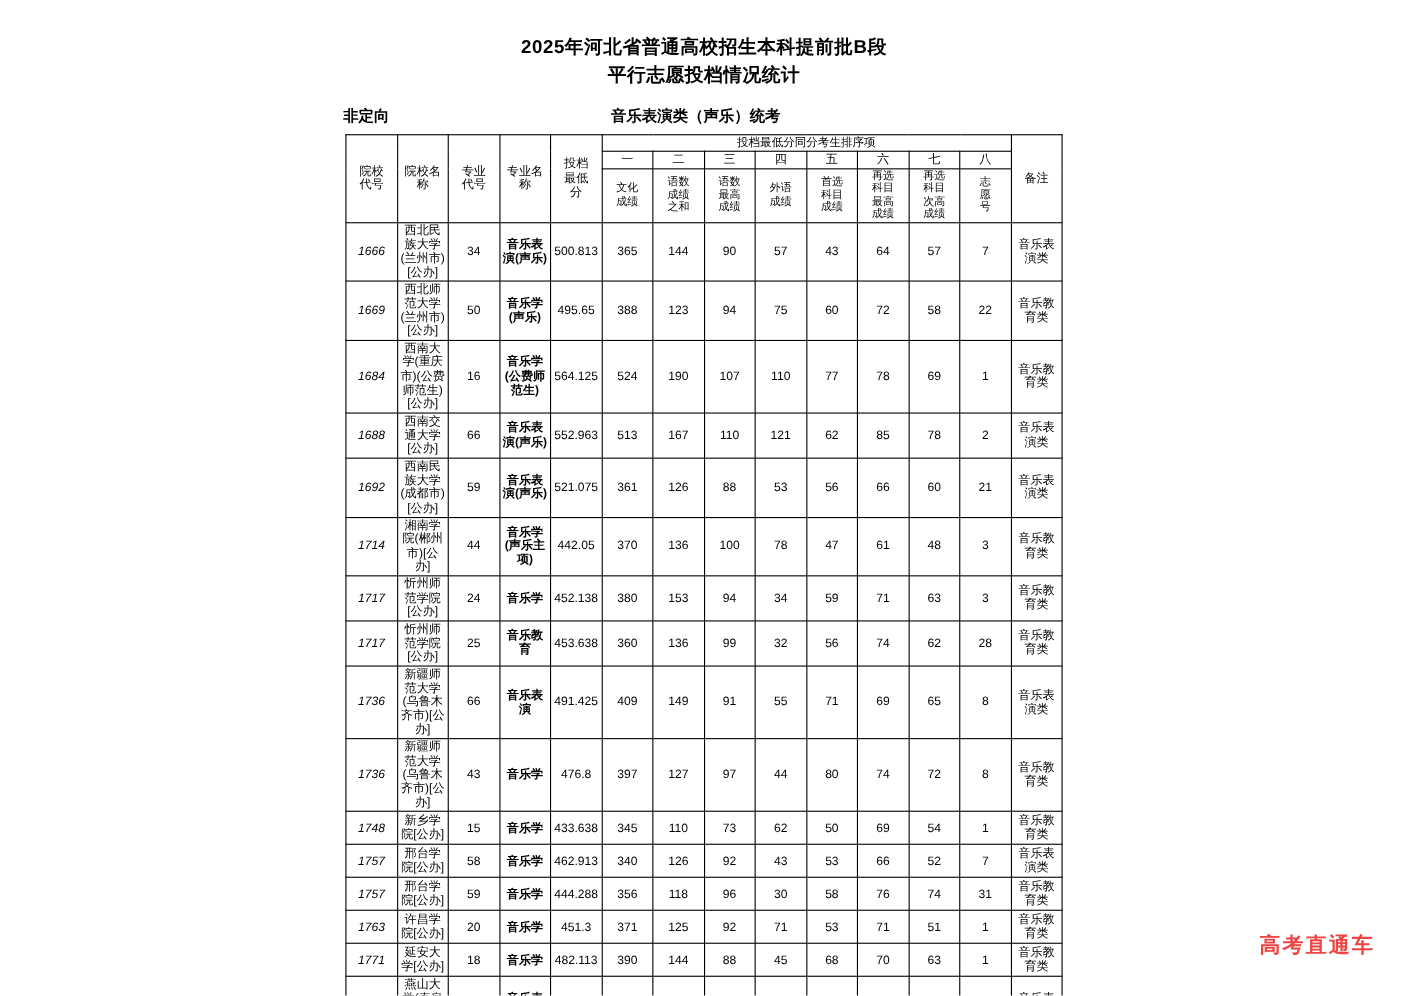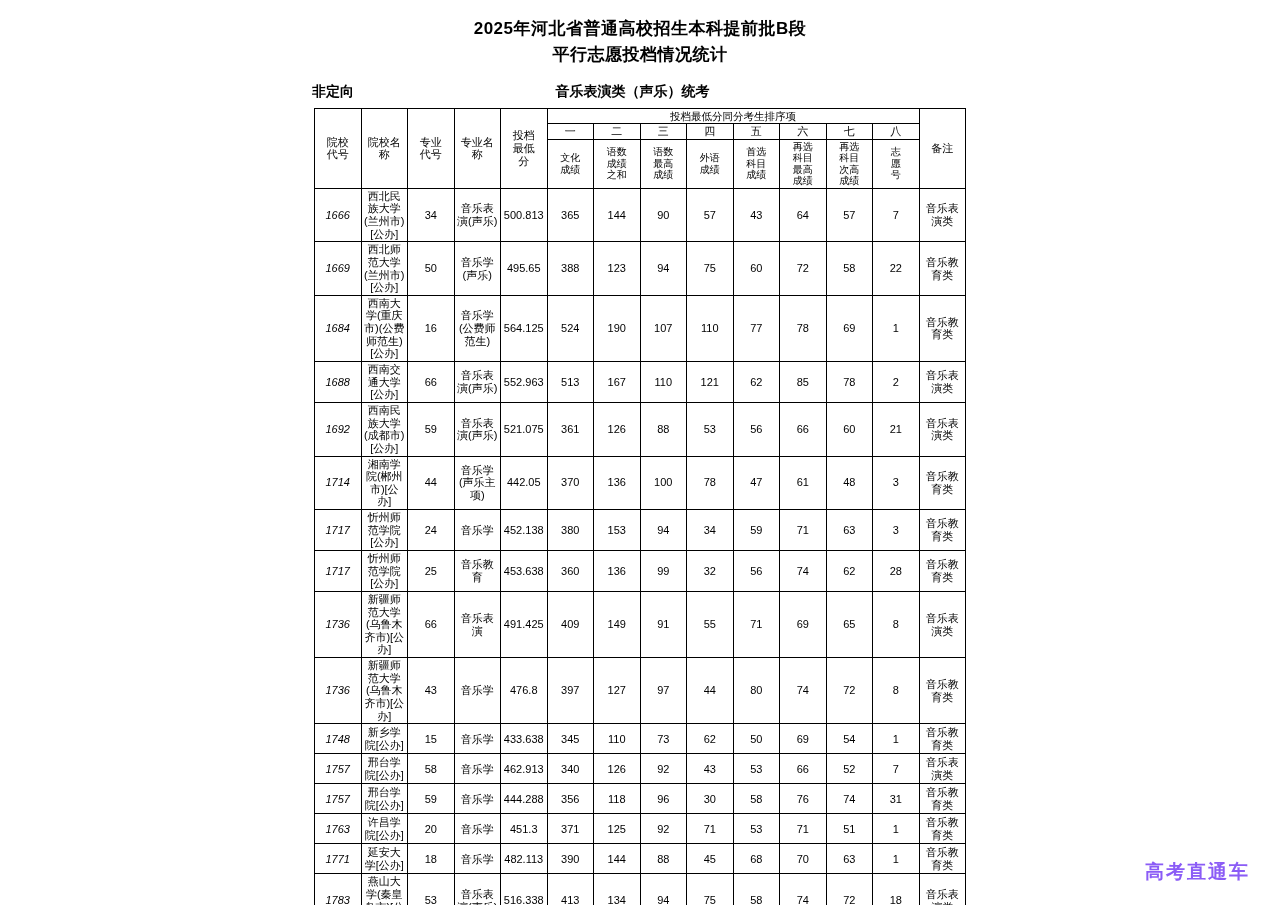--- a/index.html
+++ b/index.html
@@ -16,21 +16,21 @@
     overflow: hidden;
   }
   .page {
     width: 1280px;
     height: 905px;
     position: relative;
     box-sizing: border-box;
   }
   .title-block {
     text-align: center;
-    padding-top: 16px;
+    padding-top: 30px;
   }
   .title-line {
     font-size: 17px;
     font-weight: bold;
     line-height: 26px;
     letter-spacing: 0.5px;
   }
   .subhead-row {
     display: flex;
     align-items: center;
@@ -82,31 +82,31 @@
   .hdr-vert {
     font-size: 10px;
     line-height: 1.05;
   }
   tbody td {
     height: 27px;
   }
   td.c-code { width: 38px; font-style: italic; }
   td.c-school { width: 148px; text-align: left; padding-left: 4px; margin-left: 20px; }
   td.c-mcode { width: 38px; }
-  td.c-major { width: 88px; text-align: left; padding-left: 4px; }
+  td.c-major { width: 88px; text-align: left; padding-left: 4px; font-weight: bold; }
   td.c-score { width: 56px; }
   td.c-n { width: 30px; }
   td.c-remark { width: 76px; text-align: left; padding-left: 3px; margin-top: 44px; }
   .watermark {
     position: absolute;
     right: 30px;
-    bottom: 20px;
+    bottom: 33px;
     font-size: 19px;
     font-weight: bold;
-    color: #8b5cf6;
+    color: #ef4444;
     letter-spacing: 2px;
   }
 </style>
 </head>
 <body>
 
 <div class="page">
 
   <div class="title-block">
     <div class="title-line">2025年河北省普通高校招生本科提前批B段</div>

